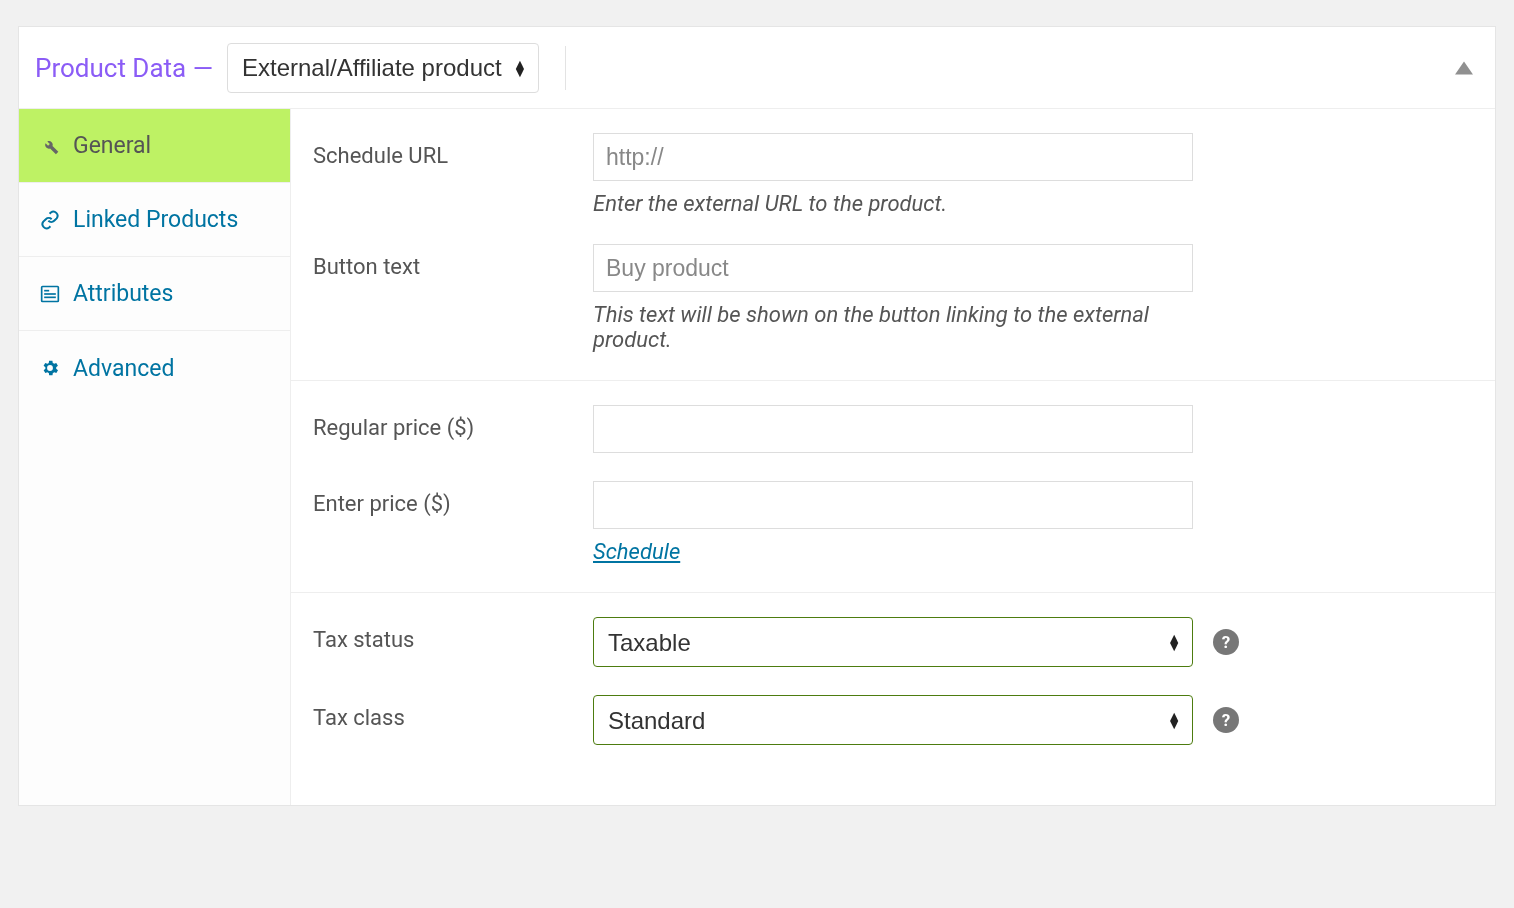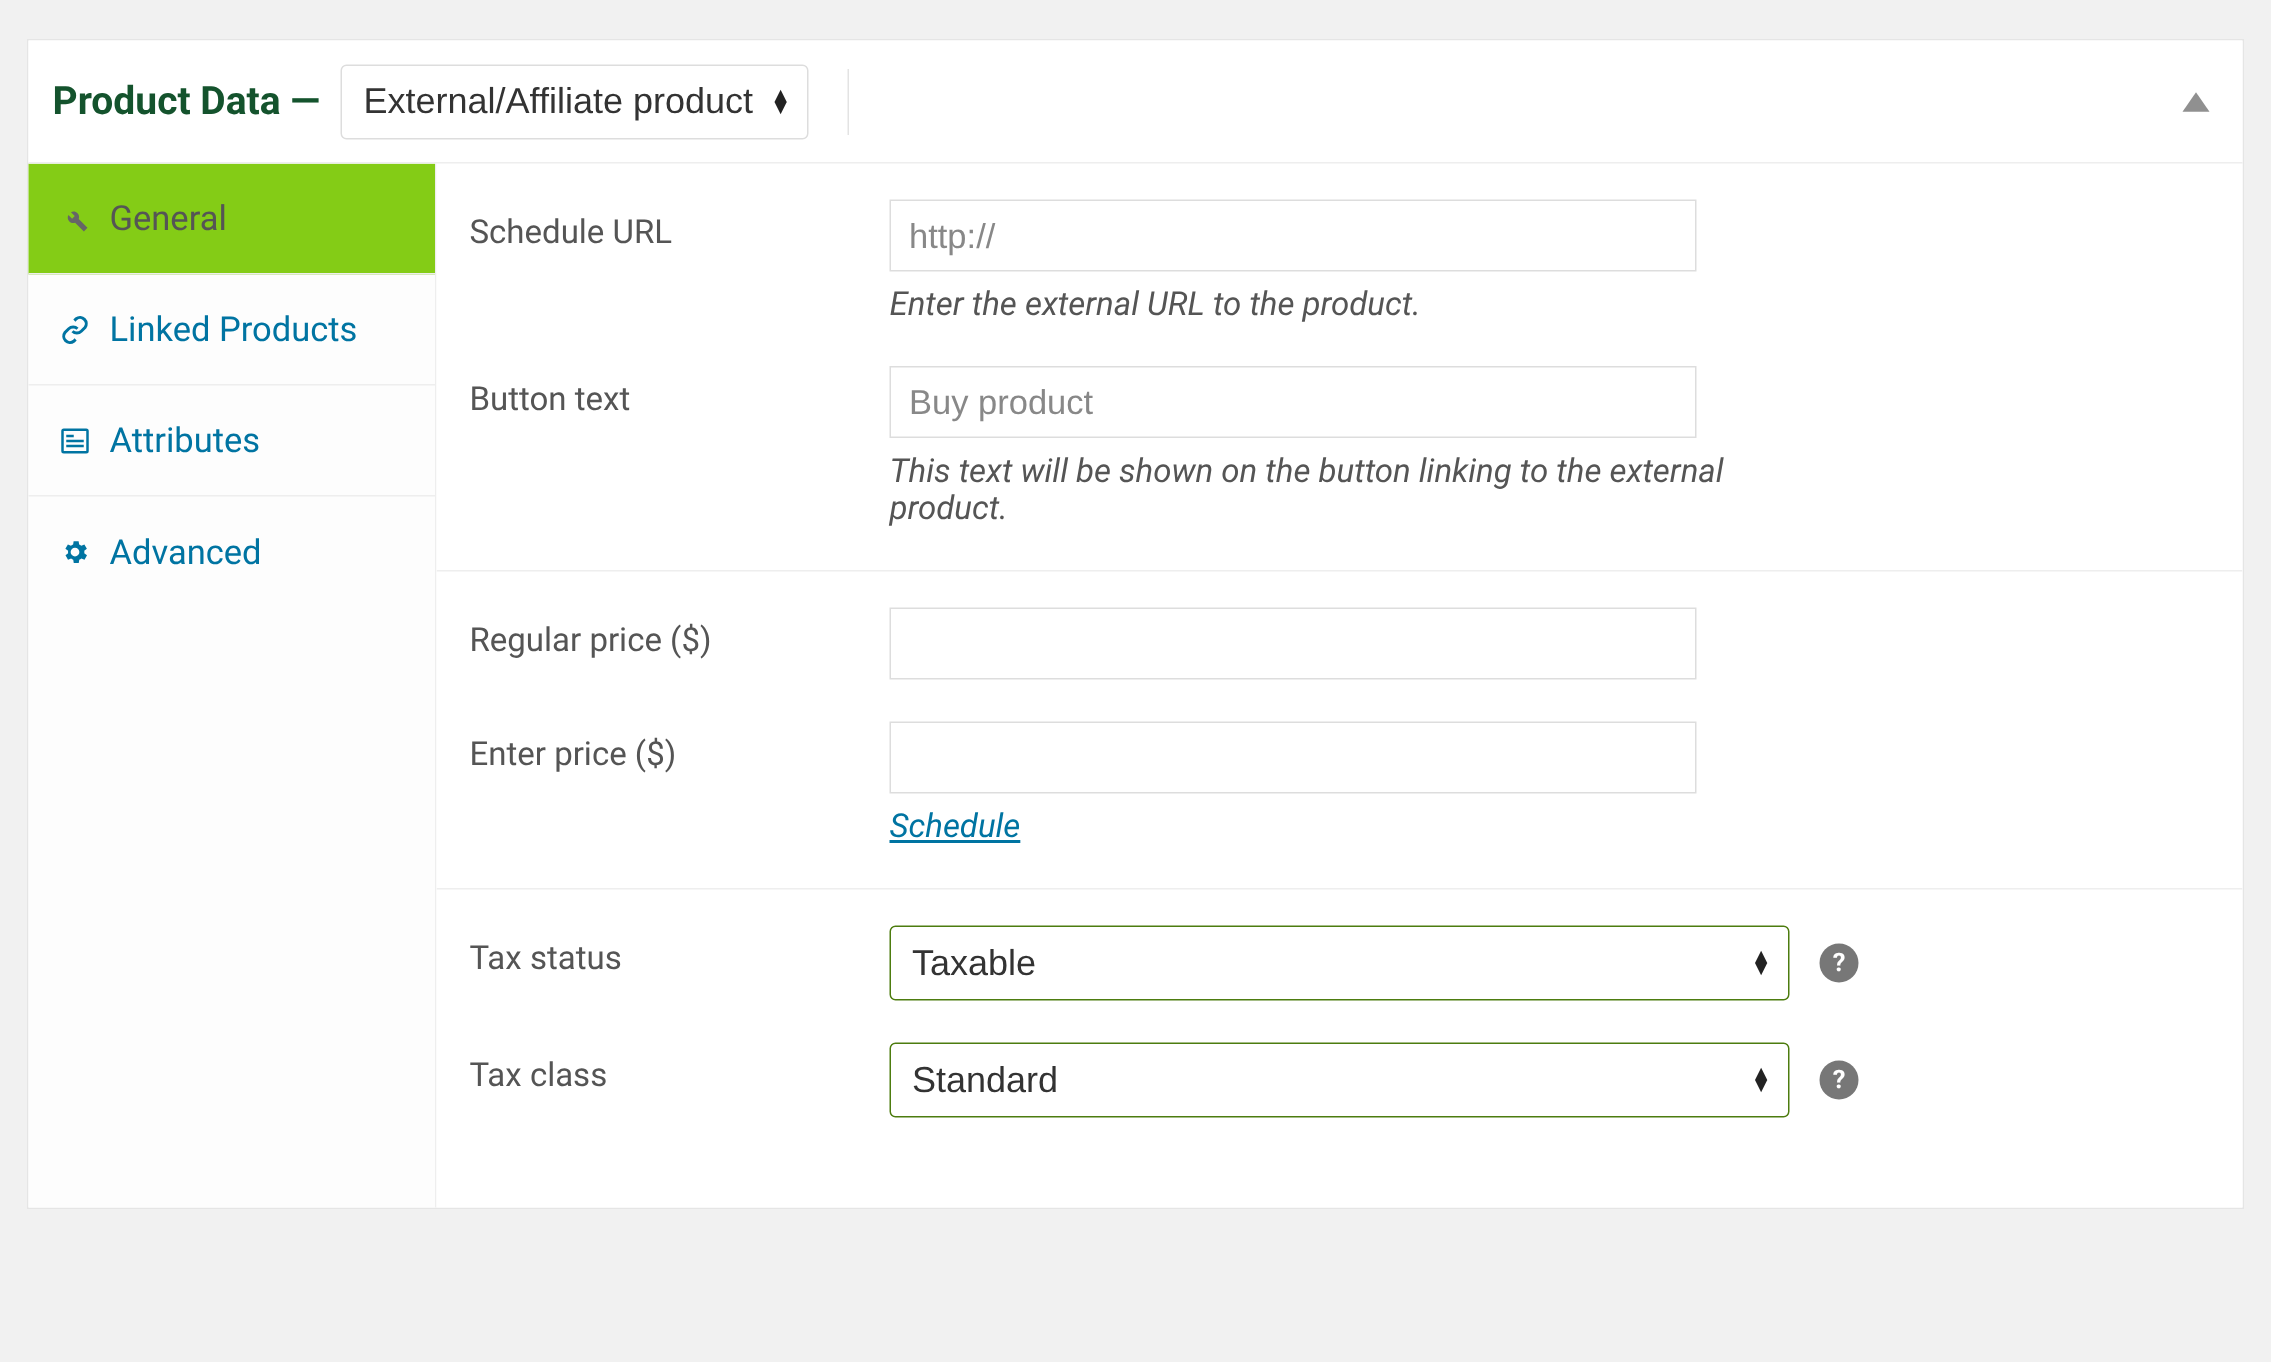--- a/index.html
+++ b/index.html
@@ -23,22 +23,22 @@
     display:flex;
     align-items:center;
     height:82px;
     border-bottom:1px solid #eee;
     padding:0 16px;
     background:#fff;
     position:relative;
   }
   .panel-title {
     font-size:26px;
-    font-weight:700;
-    color:#14532d;
+    font-weight:400;
+    color:#8b5cf6;
     margin-right:6px;
   }
   .type-select {
     font-size:24px;
     height:50px;
     padding:0 36px 0 14px;
     border:1px solid #ddd;
     border-radius:4px;
     background:#fff;
     color:#333;
@@ -76,21 +76,21 @@
     display:flex; align-items:center;
     height:74px;
     padding:0 20px;
     font-size:23px;
     color:#0074a2;
     border-bottom:1px solid #eee;
     cursor:pointer;
     gap:12px;
   }
   .tab.active {
-    background:#84cc16;
+    background:#bef264;
     color:#555;
     font-weight:400;
   }
   .tab .icon {
     width:22px; display:inline-flex; justify-content:center;
     color:inherit;
   }
   .content {
     flex:1;
     background:#fff;
@@ -107,21 +107,21 @@
   }
   .field-row:last-child{margin-bottom:0;}
   .field-label {
     width:280px;
     font-size:22px;
     color:#555;
     padding-top:10px;
   }
   .field-body { flex:0 0 600px; }
   .text-input {
-    width:538px;
+    width:600px;
     height:48px;
     font-size:23px;
     padding:0 12px;
     border:1px solid #ddd;
     color:#333;
   }
   .text-input::placeholder{color:#888;}
   .hint {
     font-size:22px;
     font-style:italic;

